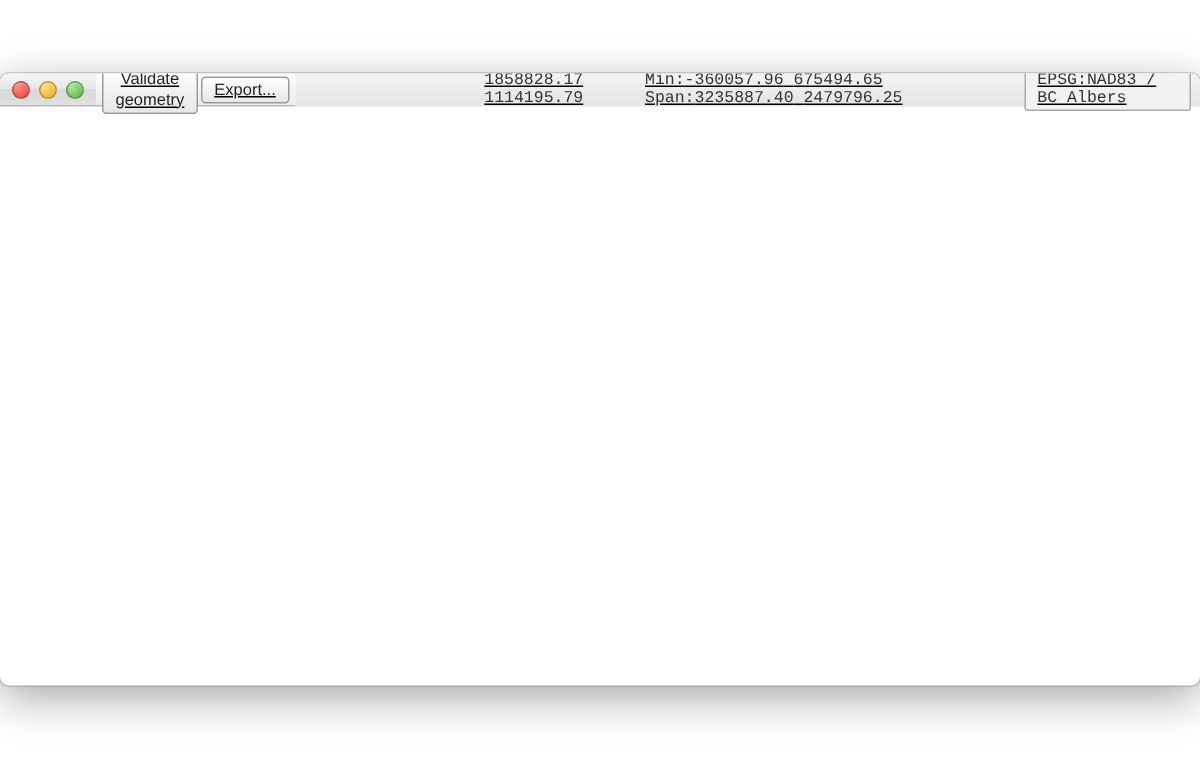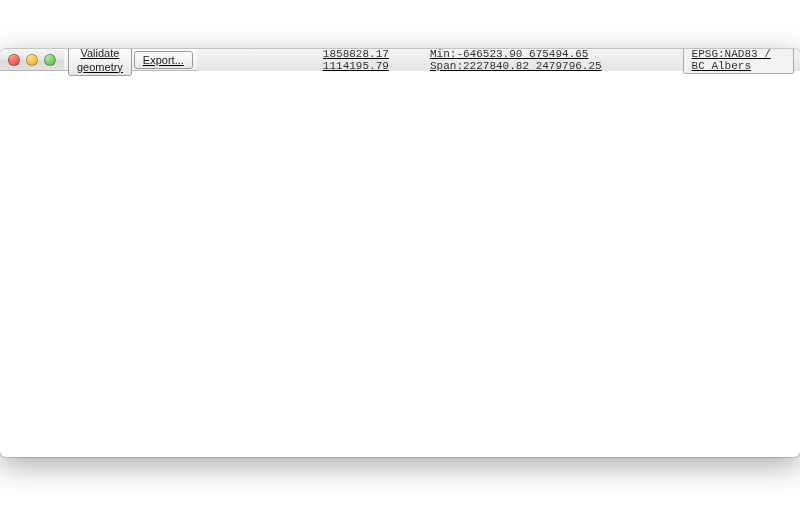--- a/index.html
+++ b/index.html
@@ -159,22 +159,22 @@
       </g>
     </svg>
   </div>
 
   <div class="statusbar">
     <span class="coord-cell">
       <span>1858828.17</span>
       <span>1114195.79</span>
     </span>
     <span>
-      Min:<span>-646523.90</span>
+      Min:<span>-360057.96</span>
       <span>675494.65</span>
-      Span:<span>2227840.82</span>
+      Span:<span>3235887.40</span>
       <span>2479796.25</span>
     </span>
     <span class="spacer"></span>
     <span class="crs-box">EPSG:NAD83 / BC Albers</span>
   </div>
 
 </div>
 
 </body></html>

